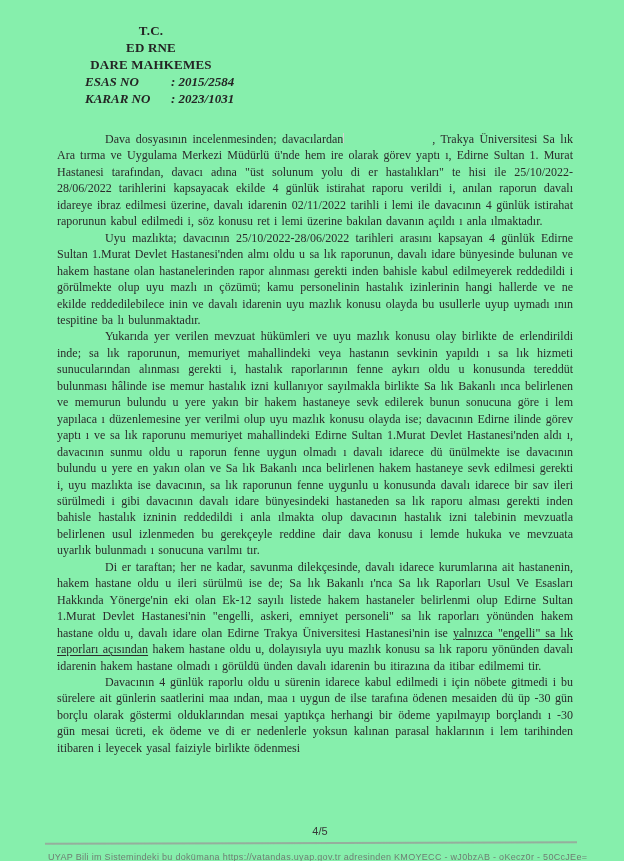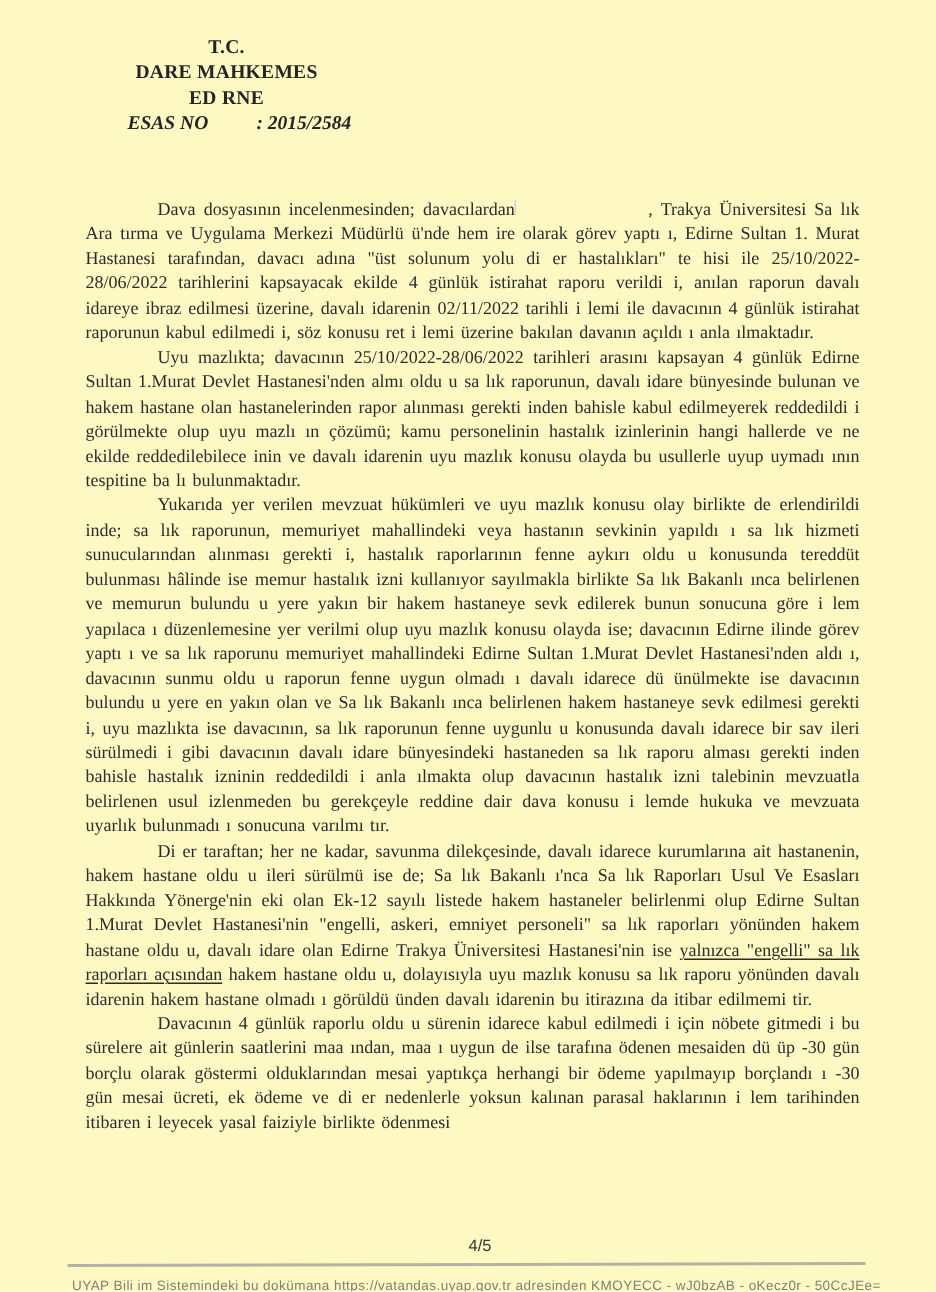--- a/index.html
+++ b/index.html
@@ -7,21 +7,21 @@
     width: 624px; height: 861px;
     background: #ffffff;
     font-family: "Liberation Serif", serif;
     color: #2b2b2b;
     overflow: hidden;
     position: relative;
   }
   .page {
     position: relative;
     width: 624px; height: 861px;
-    background: #fef9c3;
+    background: #86efac;
     overflow: hidden;
   }
   
   .court-header {
     position: absolute;
     top: 22px; left: 85px;
     width: 132px;
     font-weight: bold;
     font-size: 13px;
     line-height: 17px;
@@ -86,25 +86,29 @@
     opacity: .85;
   }
 </style>
 </head>
 <body>
 
 <div class="page">
 
   <div class="court-header">
     <div class="centered">T.C.</div>
+    <div class="centered">ED RNE</div>
     <div class="centered">DARE MAHKEMES</div>
-    <div class="centered">ED RNE</div>
     <div class="hrow">
       <span class="hlabel">ESAS NO</span>
       <span class="hval">: 2015/2584</span>
+    </div>
+    <div class="hrow">
+      <span class="hlabel">KARAR NO</span>
+      <span class="hval">: 2023/1031</span>
     </div>
   </div>
 
   <div class="doc-body">
     <p><span>Dava dosyasının incelenmesinden; davacılardan</span><span class="redaction-gap"></span><span>, Trakya Üniversitesi Sa lık Ara tırma ve Uygulama Merkezi Müdürlü ü'nde hem ire olarak görev yaptı ı, Edirne Sultan 1. Murat Hastanesi tarafından, davacı adına "üst solunum yolu di er hastalıkları" te hisi ile 25/10/2022-28/06/2022 tarihlerini kapsayacak  ekilde 4 günlük istirahat raporu verildi i, anılan raporun davalı idareye ibraz edilmesi üzerine, davalı idarenin 02/11/2022 tarihli i lemi ile davacının 4 günlük istirahat raporunun kabul edilmedi i,  söz konusu ret i lemi üzerine bakılan davanın açıldı ı anla ılmaktadır.</span></p>
     <p>Uyu mazlıkta; davacının 25/10/2022-28/06/2022 tarihleri arasını kapsayan 4 günlük Edirne Sultan 1.Murat Devlet Hastanesi'nden almı  oldu u sa lık raporunun,  davalı idare bünyesinde bulunan ve hakem hastane olan hastanelerinden rapor alınması gerekti inden bahisle kabul edilmeyerek reddedildi i görülmekte olup uyu mazlı ın çözümü; kamu personelinin hastalık izinlerinin hangi hallerde ve ne  ekilde reddedilebilece inin ve davalı idarenin uyu mazlık konusu olayda bu usullerle uyup uymadı ının tespitine ba lı bulunmaktadır.</p>
     <p>Yukarıda yer verilen mevzuat hükümleri ve uyu mazlık konusu olay birlikte de erlendirildi inde; sa lık raporunun, memuriyet mahallindeki veya hastanın sevkinin yapıldı ı sa lık hizmeti sunucularından alınması gerekti i, hastalık raporlarının fenne aykırı oldu u konusunda tereddüt bulunması hâlinde ise memur hastalık izni kullanıyor sayılmakla birlikte Sa lık Bakanlı ınca belirlenen ve memurun bulundu u yere yakın bir hakem hastaneye sevk edilerek bunun sonucuna göre i lem yapılaca ı düzenlemesine yer verilmi  olup uyu mazlık konusu olayda ise; davacının Edirne ilinde görev yaptı ı ve sa lık raporunu memuriyet mahallindeki Edirne Sultan 1.Murat Devlet Hastanesi'nden aldı ı, davacının sunmu  oldu u raporun fenne uygun olmadı ı davalı idarece dü ünülmekte ise davacının bulundu u yere en yakın olan ve Sa lık Bakanlı ınca belirlenen hakem hastaneye sevk edilmesi gerekti i, uyu mazlıkta ise davacının, sa lık raporunun fenne uygunlu u konusunda davalı idarece bir sav ileri sürülmedi i gibi  davacının davalı idare bünyesindeki hastaneden sa lık raporu alması gerekti inden bahisle hastalık izninin reddedildi i anla ılmakta olup davacının hastalık izni talebinin mevzuatla belirlenen usul izlenmeden bu gerekçeyle reddine dair dava konusu i lemde hukuka ve mevzuata uyarlık bulunmadı ı sonucuna varılmı tır.</p>
     <p><span>Di er taraftan; her ne kadar, savunma dilekçesinde, davalı idarece kurumlarına ait hastanenin, hakem hastane oldu u ileri sürülmü  ise de; Sa lık Bakanlı ı'nca Sa lık Raporları Usul Ve Esasları Hakkında Yönerge'nin eki olan Ek-12 sayılı listede hakem hastaneler belirlenmi  olup Edirne Sultan 1.Murat Devlet Hastanesi'nin "engelli, askeri, emniyet personeli" sa lık raporları yönünden hakem hastane oldu u, davalı idare olan Edirne Trakya Üniversitesi Hastanesi'nin ise </span><span class="uphrase">yalnızca "engelli" sa lık raporları açısından</span><span> hakem hastane oldu u, dolayısıyla uyu mazlık konusu sa lık raporu yönünden davalı idarenin hakem hastane olmadı ı görüldü ünden davalı idarenin bu itirazına da itibar edilmemi tir.</span></p>
     <p>Davacının 4 günlük raporlu oldu u sürenin idarece kabul edilmedi i için nöbete gitmedi i bu sürelere ait günlerin saatlerini maa ından, maa ı uygun de ilse tarafına ödenen mesaiden dü üp -30 gün borçlu olarak göstermi  olduklarından mesai yaptıkça herhangi bir ödeme yapılmayıp borçlandı ı -30 gün mesai ücreti, ek ödeme ve di er nedenlerle yoksun kalınan parasal haklarının i lem tarihinden itibaren i leyecek yasal faiziyle birlikte ödenmesi</p>
   </div>

